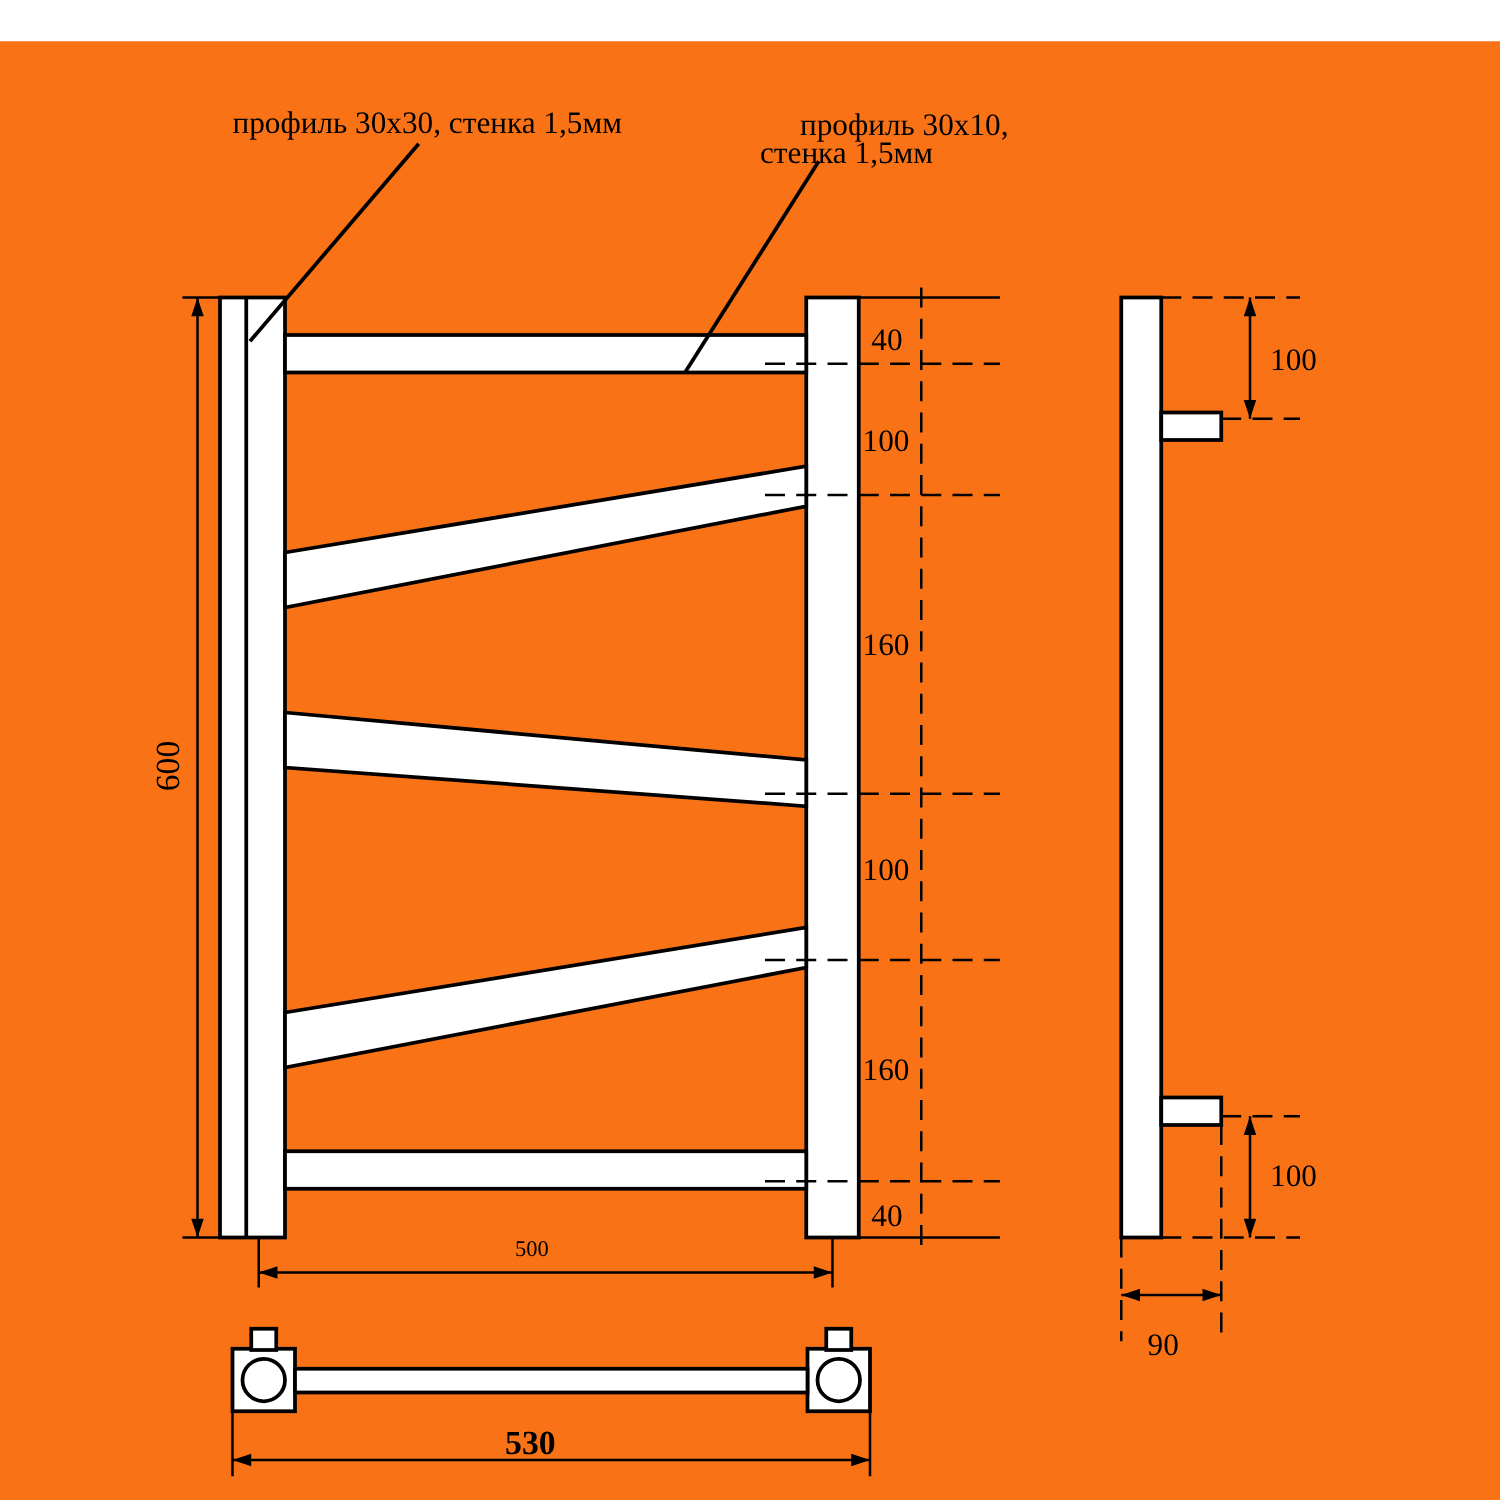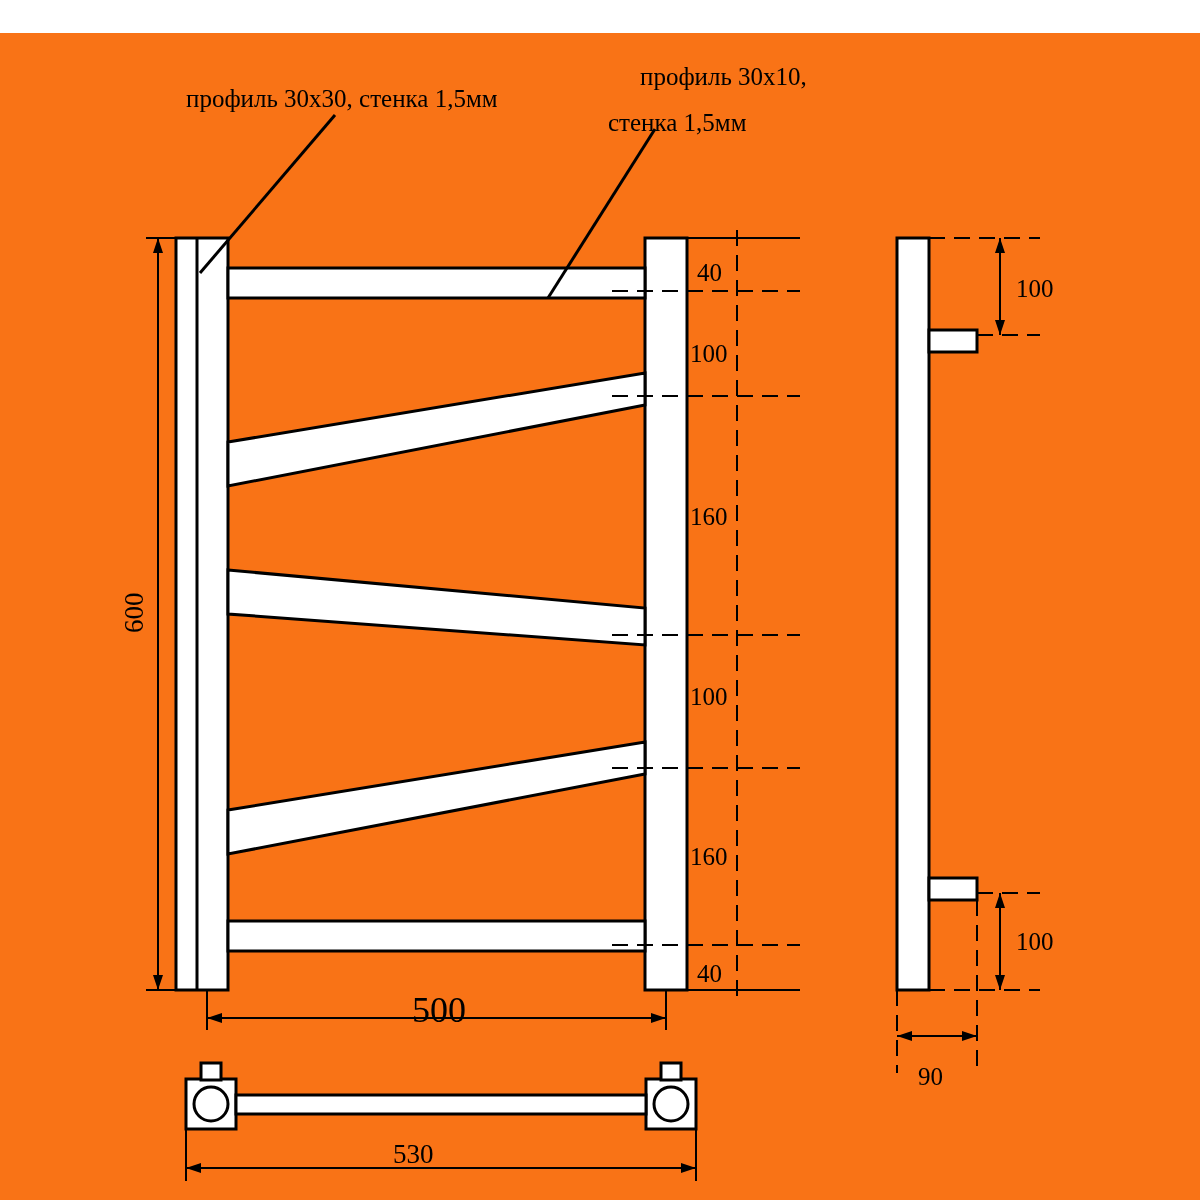--- a/index.html
+++ b/index.html
@@ -169,33 +169,33 @@
         <line x1="696" y1="1096" x2="696" y2="1148"></line>
         <line x1="186" y1="1135" x2="696" y2="1135"></line>
         <polygon points="186,1135 201,1130 201,1140" fill="#000000" stroke="none"></polygon>
         <polygon points="696,1135 681,1130 681,1140" fill="#000000" stroke="none"></polygon>
       </g>
 
     </g>
   </svg>
 
   <div class="lbl note" style="left:186px; top:50px;">профиль 30x30, стенка 1,5мм</div>
-  <div class="lbl note" style="left:640px; top:28px;">профиль 30x10,</div>
+  <div class="lbl note" style="left:640px; top:52px;">профиль 30x10,</div>
   <div class="lbl note" style="left:608px; top:74px;">стенка 1,5мм</div>
 
   <div class="lbl rot" style="left:118px; top:600px; font-size:27px;">600</div>
 
   <div class="lbl" style="left:697px; top:224px;">40</div>
   <div class="lbl" style="left:690px; top:305px;">100</div>
   <div class="lbl" style="left:690px; top:468px;">160</div>
   <div class="lbl" style="left:690px; top:648px;">100</div>
   <div class="lbl" style="left:690px; top:808px;">160</div>
   <div class="lbl" style="left:697px; top:925px;">40</div>
 
-  <div class="lbl" style="left:412px; top:955px; font-size:36px;">500</div>
+  <div class="lbl" style="left:412px; top:955px; font-size:18px;">500</div>
 
   <div class="lbl" style="left:1016px; top:240px;">100</div>
   <div class="lbl" style="left:1016px; top:893px;">100</div>
   <div class="lbl" style="left:918px; top:1028px;">90</div>
 
-  <div class="lbl" style="left:393px; top:1105px; font-size:27px;">530</div>
+  <div class="lbl" style="left:404px; top:1105px; font-size:27px;font-weight:bold;">530</div>
 
 </div>
 
 </body></html>

